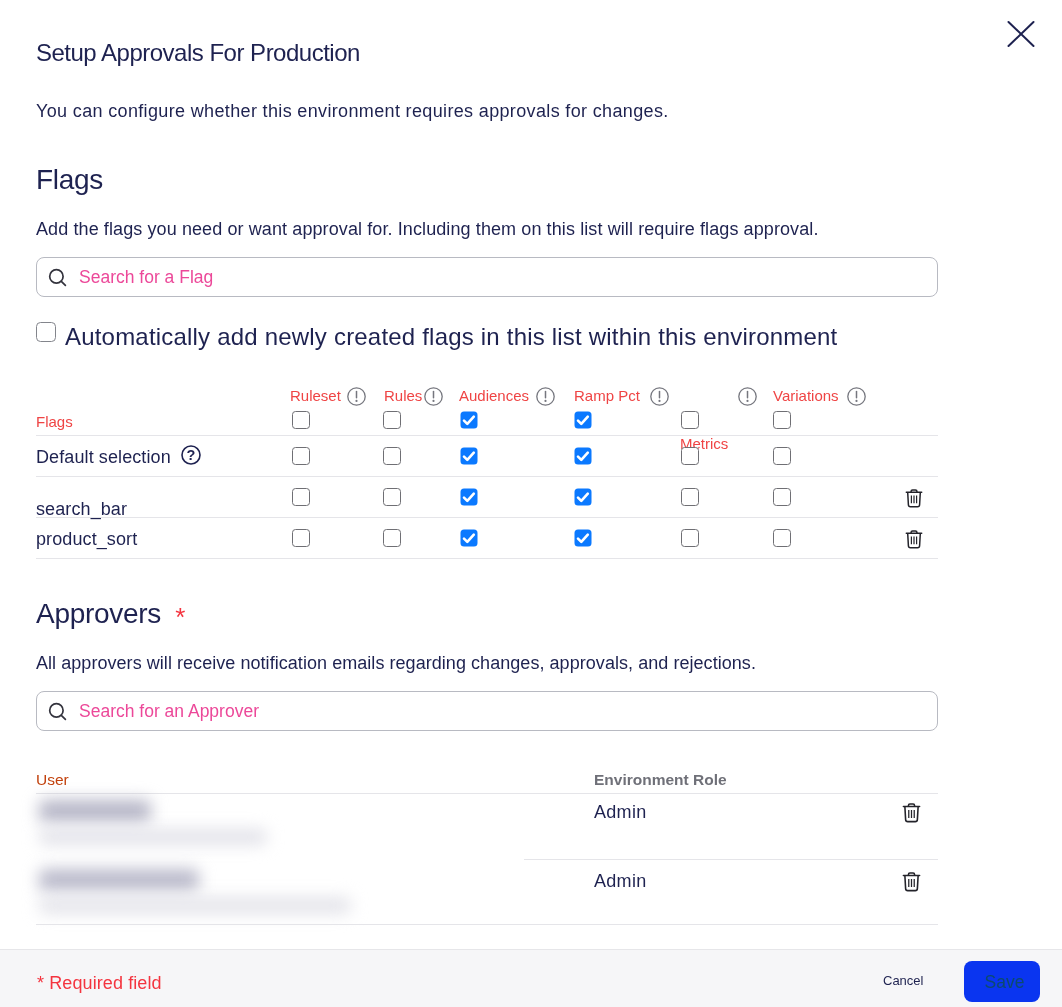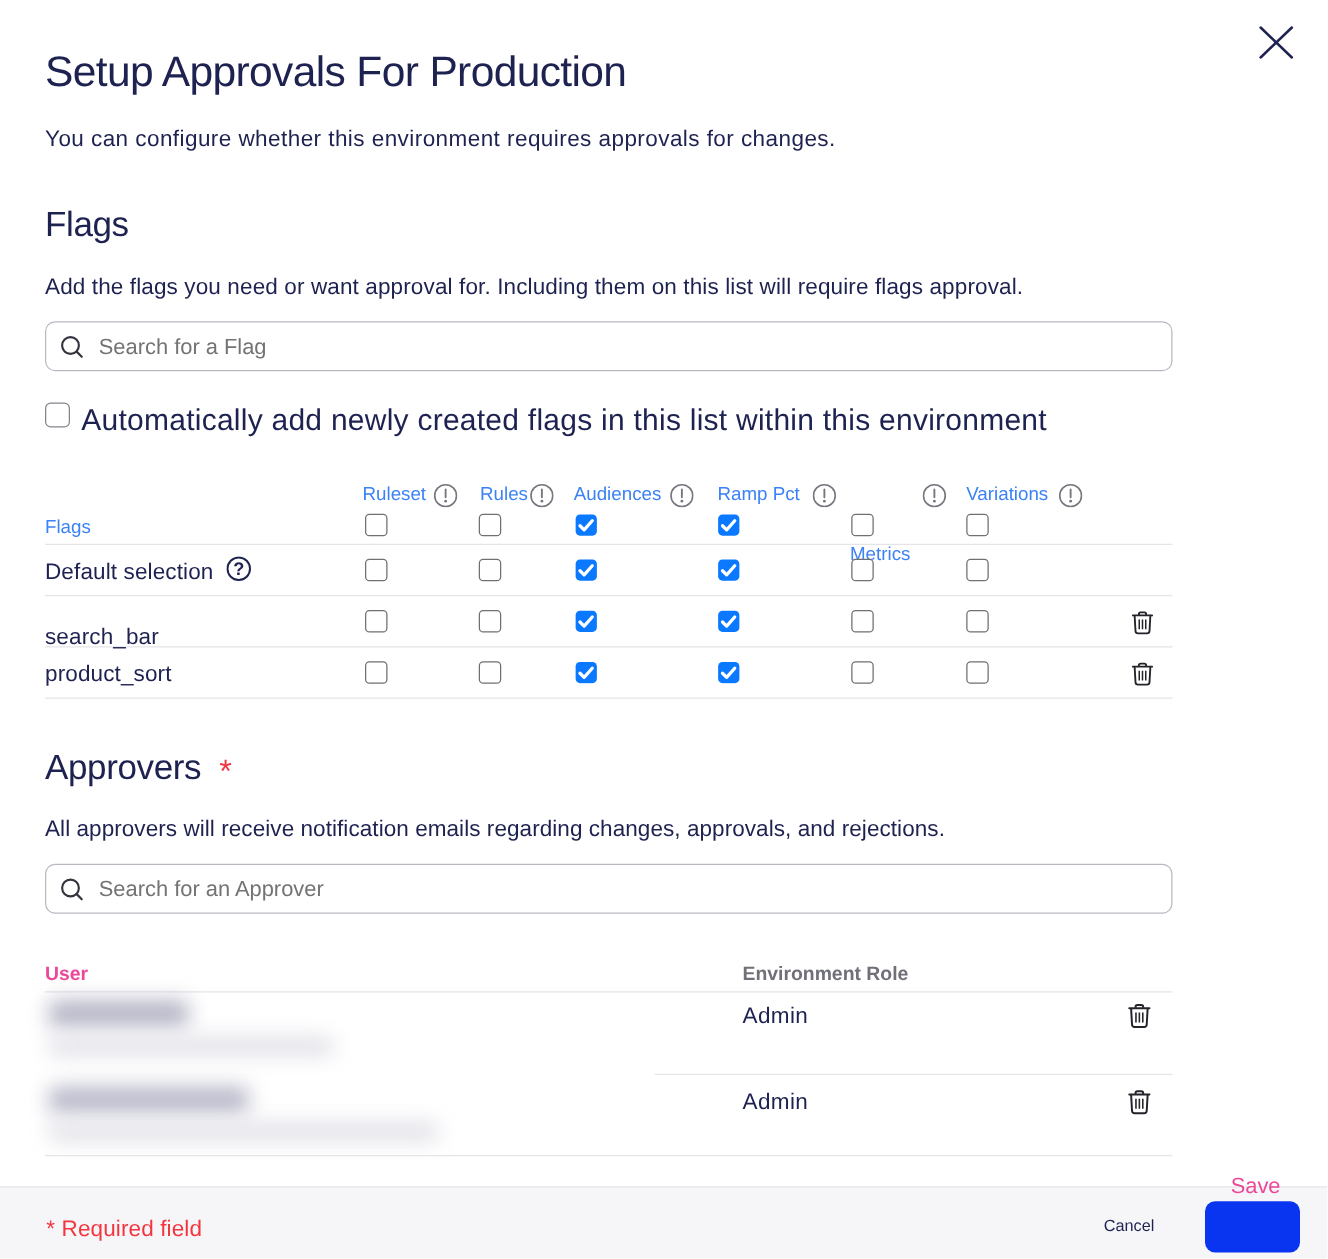--- a/index.html
+++ b/index.html
@@ -1,32 +1,32 @@
 <!DOCTYPE html>
 <html><head>
 <meta charset="utf-8">
 <style>
   * { margin:0; padding:0; box-sizing:border-box; }
   html,body { width:1062px; height:1007px; background:#fff; overflow:hidden; }
   body { font-family:"Liberation Sans", sans-serif; color:#1e2250; position:relative; }
   .abs { position:absolute; line-height:1; white-space:nowrap; }
-  .hdr15 { font-size:15px; color:#3b82f6; }
+  .hdr15 { font-size:15px; color:#ef4444; }
   .divider { position:absolute; left:36px; width:902px; height:1px; background:#e5e5e9; }
   .searchbox { position:absolute; left:36px; width:902px; height:40px; border:1px solid #b8bac2; border-radius:8px; background:#fff; }
-  .ph { position:absolute; left:42px; top:11px; font-size:17.5px; color:#737373; line-height:1; }
+  .ph { position:absolute; left:42px; top:11px; font-size:17.5px; color:#ec4899; line-height:1; }
   .sicon { position:absolute; left:11px; top:10px; }
 </style>
 </head>
 <body>
 
 <svg class="abs" style="left:1006.5px; top:20px;" width="28" height="28" viewBox="0 0 28 28">
   <path d="M1.5 2 L26.5 26 M26.5 2 L1.5 26" stroke="#1e2250" stroke-width="2" stroke-linecap="round" fill="none"></path>
 </svg>
 
-<div class="abs" id="title" style="left:36px; top:41px; font-size:34px; letter-spacing:-0.5px;">Setup Approvals For Production</div>
+<div class="abs" id="title" style="left:36px; top:41px; font-size:24px; letter-spacing:-0.5px;">Setup Approvals For Production</div>
 <div class="abs" style="left:36px; top:102px; font-size:18px; letter-spacing:0.35px;">You can configure whether this environment requires approvals for changes.</div>
 
 <div class="abs" style="left:36px; top:166px; font-size:28px; letter-spacing:-0.3px;">Flags</div>
 <div class="abs" style="left:36px; top:220px; font-size:18px; letter-spacing:0.1px;">Add the flags you need or want approval for. Including them on this list will require flags approval.</div>
 
 <div class="searchbox" style="top:257px;">
   <svg class="sicon" width="20" height="20" viewBox="0 0 20 20">
     <circle cx="8.4" cy="8.4" r="6.7" stroke="#33333d" stroke-width="1.7" fill="none"></circle>
     <path d="M13.3 13.3 L17.4 17.4" stroke="#33333d" stroke-width="1.7" stroke-linecap="round"></path>
   </svg>
@@ -151,39 +151,39 @@
 <div class="abs" style="left:36px; top:654px; font-size:18px; letter-spacing:0.05px;">All approvers will receive notification emails regarding changes, approvals, and rejections.</div>
 
 <div class="searchbox" style="top:691px;">
   <svg class="sicon" width="20" height="20" viewBox="0 0 20 20">
     <circle cx="8.4" cy="8.4" r="6.7" stroke="#33333d" stroke-width="1.7" fill="none"></circle>
     <path d="M13.3 13.3 L17.4 17.4" stroke="#33333d" stroke-width="1.7" stroke-linecap="round"></path>
   </svg>
   <div class="ph">Search for an Approver</div>
 </div>
 
-<div class="abs" style="left:36px; top:772px; font-size:15.5px; color:#ec4899; font-weight:700;">User</div>
+<div class="abs" style="left:36px; top:772px; font-size:15.5px; color:#c2410c; font-weight:400;">User</div>
 <div class="abs" style="left:594px; top:772px; font-size:15.5px; color:#6f7078; font-weight:600;">Environment Role</div>
 <div class="divider" style="top:793px;"></div>
 
 <div class="abs" style="left:39px; top:800px; width:112px; height:22px; background:#b6b6c7; border-radius:6px; filter:blur(8px);"></div>
 <div class="abs" style="left:39px; top:829px; width:228px; height:16px; background:#e2e2e9; border-radius:6px; filter:blur(8px);"></div>
 <div class="abs" style="left:39px; top:869px; width:160px; height:22px; background:#babacb; border-radius:6px; filter:blur(8px);"></div>
 <div class="abs" style="left:39px; top:897px; width:312px; height:17px; background:#e4e4ea; border-radius:6px; filter:blur(8px);"></div>
 
 <div class="abs" style="left:594px; top:802.5px; font-size:18px; letter-spacing:0.3px;">Admin</div>
 <div class="abs" style="left:594px; top:871.5px; font-size:18px; letter-spacing:0.3px;">Admin</div>
 <div class="divider" style="top:859px; left:524px; width:414px;"></div>
 <div class="divider" style="top:924px;"></div>
 
 <div class="abs" style="left:0; top:949px; width:1062px; height:58px; background:#f6f6f8; border-top:1px solid #e6e6e9;"></div>
 <div class="abs" style="left:37px; top:973.5px; font-size:18px; letter-spacing:0.1px; color:#f4343f;">* Required field</div>
 <div class="abs" style="left:883px; top:974px; font-size:13px;">Cancel</div>
 <div class="abs" style="left:964px; top:961px; width:76px; height:41px; background:#0a35f0; border-radius:8px;"></div>
-<div class="abs" style="left:984.5px; top:940px; font-size:17.5px; color:#ec4899;">Save</div>
+<div class="abs" style="left:984.5px; top:974px; font-size:17.5px; color:#0c4a6e;">Save</div>
 
 <svg class="abs" style="left:902px; top:802px;" width="19" height="21" viewBox="0 0 18 20">
     <path d="M1.3 4.3 H16.7" stroke="#23232a" stroke-width="1.5" stroke-linecap="round" fill="none"></path>
     <path d="M6.1 4 V3.3 Q6.1 1.9 7.5 1.9 H10.5 Q11.9 1.9 11.9 3.3 V4" stroke="#23232a" stroke-width="1.5" fill="none"></path>
     <path d="M2.7 4.5 L3.4 16.8 Q3.5 18.7 5.4 18.7 H12.6 Q14.5 18.7 14.6 16.8 L15.3 4.5" stroke="#23232a" stroke-width="1.5" fill="none"></path>
     <path d="M6.4 7.6 V15.3 M9 7.6 V15.3 M11.6 7.6 V15.3" stroke="#23232a" stroke-width="1.2" fill="none"></path>
   </svg>
 <svg class="abs" style="left:902px; top:870.5px;" width="19" height="21" viewBox="0 0 18 20">
     <path d="M1.3 4.3 H16.7" stroke="#23232a" stroke-width="1.5" stroke-linecap="round" fill="none"></path>
     <path d="M6.1 4 V3.3 Q6.1 1.9 7.5 1.9 H10.5 Q11.9 1.9 11.9 3.3 V4" stroke="#23232a" stroke-width="1.5" fill="none"></path>

